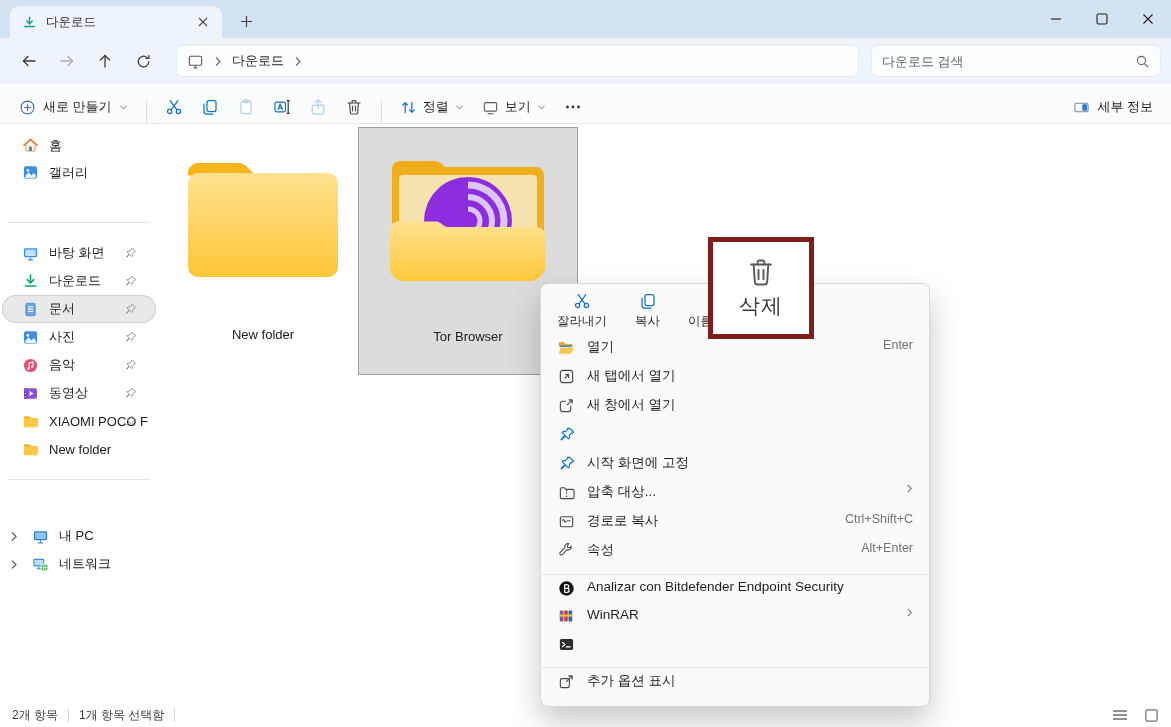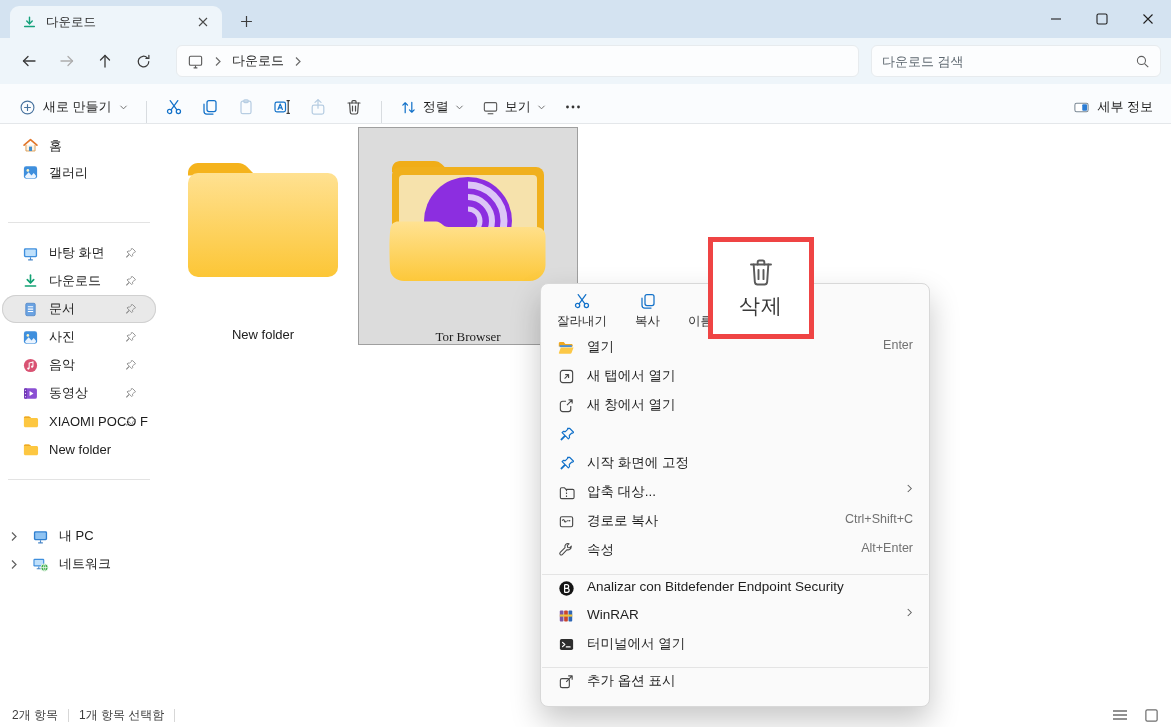--- a/index.html
+++ b/index.html
@@ -53,39 +53,39 @@
   .tree-item { padding-left:4px; }
   .tree-chev { width:16px; display:flex; justify-content:center; flex:none; }
 
   .main { flex:1; position:relative; background:#fff; }
 
   
   .tile { position:absolute; display:flex; flex-direction:column; align-items:center; padding-top:24px; }
   .tile-icon { height:132px; display:flex; align-items:flex-end; justify-content:center; }
   .tile-label { margin-top:46px; font-size:13px; color:#202020; }
   .tile-newfolder { left:10px; top:4px; width:190px; height:214px; }
-  .tile-tor { left:200px; top:3px; width:220px; height:218px; background:#dcdcdc; box-shadow:inset 0 0 0 1px #9f9f9f; z-index:1;font-family:Liberation Serif, serif; }
+  .tile-tor { left:200px; top:3px; width:220px; height:248px; background:#dcdcdc; box-shadow:inset 0 0 0 1px #9f9f9f; z-index:1; }
 
   
   .context-menu { position:absolute; left:382px; top:159px; width:390px; background:#fafafa;
                   border:1px solid #d8d8d8; border-radius:8px; box-shadow:0 14px 30px rgba(0,0,0,.22);
                   z-index:5; padding-bottom:5px; }
   .quick-row { height:54px; display:flex; align-items:center; padding:0 14px; gap:24px; }
   .quick-item { display:flex; flex-direction:column; align-items:center; gap:3px; padding:2px 2px; border-radius:4px; }
   .quick-label { font-size:12.5px; color:#2e2e2e; white-space:nowrap; }
   .menu-item { height:29px; display:flex; gap:12px; padding:0 12px; margin:0 4px; border-radius:4px; }
   .menu-item.h28 { height:28px; }
   .mi { width:18px; height:18px; flex:none; display:flex; align-items:center; justify-content:center; }
   .menu-label { font-size:13.5px; color:#1e1e1e; flex:1; white-space:nowrap; }
   .menu-shortcut { font-size:12.5px; color:#717171; }
   .menu-sep { height:1px; background:#e4e4e4; margin:4px 1px; }
 
   
   .annotation { position:absolute; left:550px; top:113px; width:106px; height:102px; background:#fff;
-                border:5px solid #ef4444; z-index:10; display:flex; flex-direction:column;
+                border:5px solid #7f1d1d; z-index:10; display:flex; flex-direction:column;
                 align-items:center; justify-content:center; gap:4px; }
   .annotation-label { font-size:21px; color:#3a3a3a; letter-spacing:1px; }
 
   
   .statusbar { height:24px; flex:none; display:flex; align-items:center; padding:0 12px; font-size:12px; color:#3d3d3d; background:#fff; }
   .sb-div { width:1px; height:13px; background:#d7d7d7; margin:0 10px; }
   .sb-spacer { flex:1; }
   .sb-icons { display:flex; align-items:center; gap:16px; }
 
   svg { display:block; }
@@ -677,21 +677,20 @@
         </div>
 
         <div class="menu-item h28">
           <span class="mi">
             <svg width="17" height="17" viewBox="0 0 18 18">
                 <rect x="2" y="3.2" width="14" height="11.6" rx="1.8" fill="#2d2d2d"></rect>
                 <path d="M4.8 6.8L7.2 9l-2.4 2.2" fill="none" stroke="#fff" stroke-width="1.3" stroke-linecap="round" stroke-linejoin="round"></path>
                 <path d="M8.8 11.6h4" stroke="#fff" stroke-width="1.3" stroke-linecap="round"></path>
               </svg>
           </span>
-          <span class="menu-label">터미널에서 열기</span>
         </div>
 
         <div class="menu-sep"></div>
 
         <div class="menu-item">
           <span class="mi">
             <svg width="17" height="17" viewBox="0 0 18 18" fill="none" stroke="#474747" stroke-width="1.2" stroke-linejoin="round">
                 <rect x="2.5" y="6" width="9.5" height="9.5" rx="1.8"></rect>
                 <path d="M8.7 9.3L15 3M10.8 3H15v4.2"></path>
               </svg>

